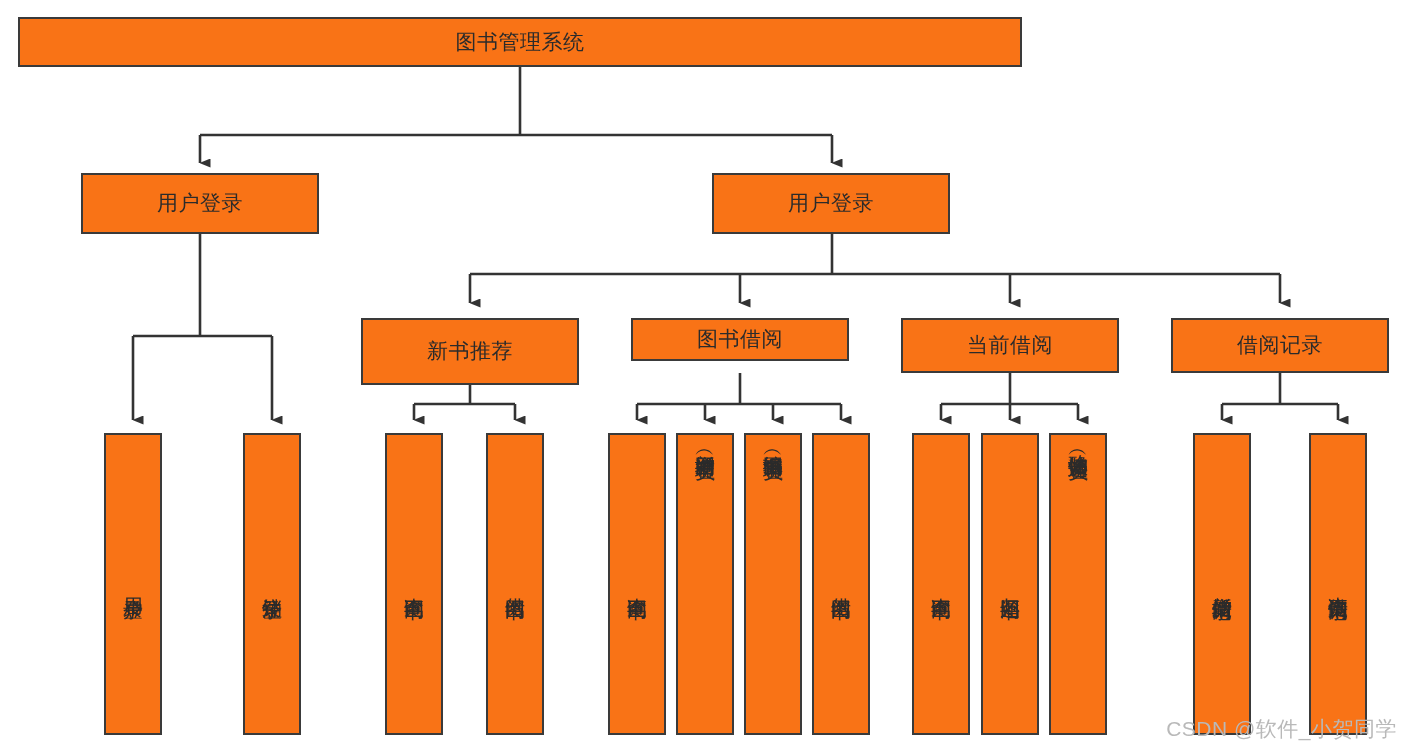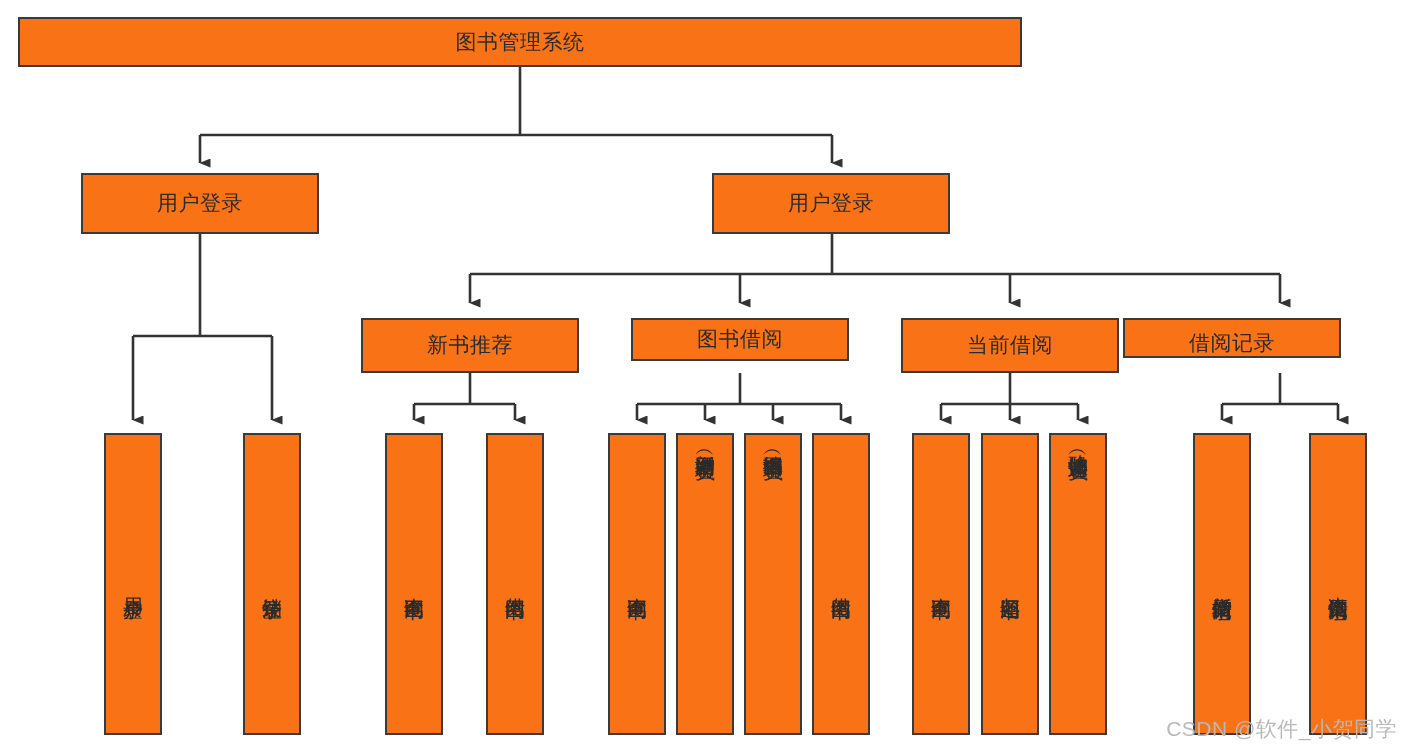--- a/index.html
+++ b/index.html
@@ -128,30 +128,30 @@
     <span class="node-label">图书管理系统</span>
   </div>
 
   <div class="node-box" style="left:81px; top:173px; width:238px; height:61px;">
     <span class="node-label">用户登录</span>
   </div>
   <div class="node-box" style="left:712px; top:173px; width:238px; height:61px;">
     <span class="node-label">用户登录</span>
   </div>
 
-  <div class="node-box" style="left:361px; top:318px; width:218px; height:55px;">
+  <div class="node-box" style="left:361px; top:318px; width:218px; height:67px;">
     <span class="node-label">新书推荐</span>
   </div>
   <div class="node-box" style="left:631px; top:318px; width:218px; height:43px;">
     <span class="node-label">图书借阅</span>
   </div>
   <div class="node-box" style="left:901px; top:318px; width:218px; height:55px;">
     <span class="node-label">当前借阅</span>
   </div>
-  <div class="node-box" style="left:1123px; top:318px; width:218px; height:40px;align-items:flex-end;">
+  <div class="node-box" style="left:1171px; top:318px; width:218px; height:55px;">
     <span class="node-label">借阅记录</span>
   </div>
 
   <div class="node-box node-vertical center-v" style="left:104px; top:433px; width:58px; height:302px;">
     <span class="node-label">用户登录</span>
   </div>
   <div class="node-box node-vertical center-v" style="left:243px; top:433px; width:58px; height:302px;">
     <span class="node-label">注销登录</span>
   </div>
 

